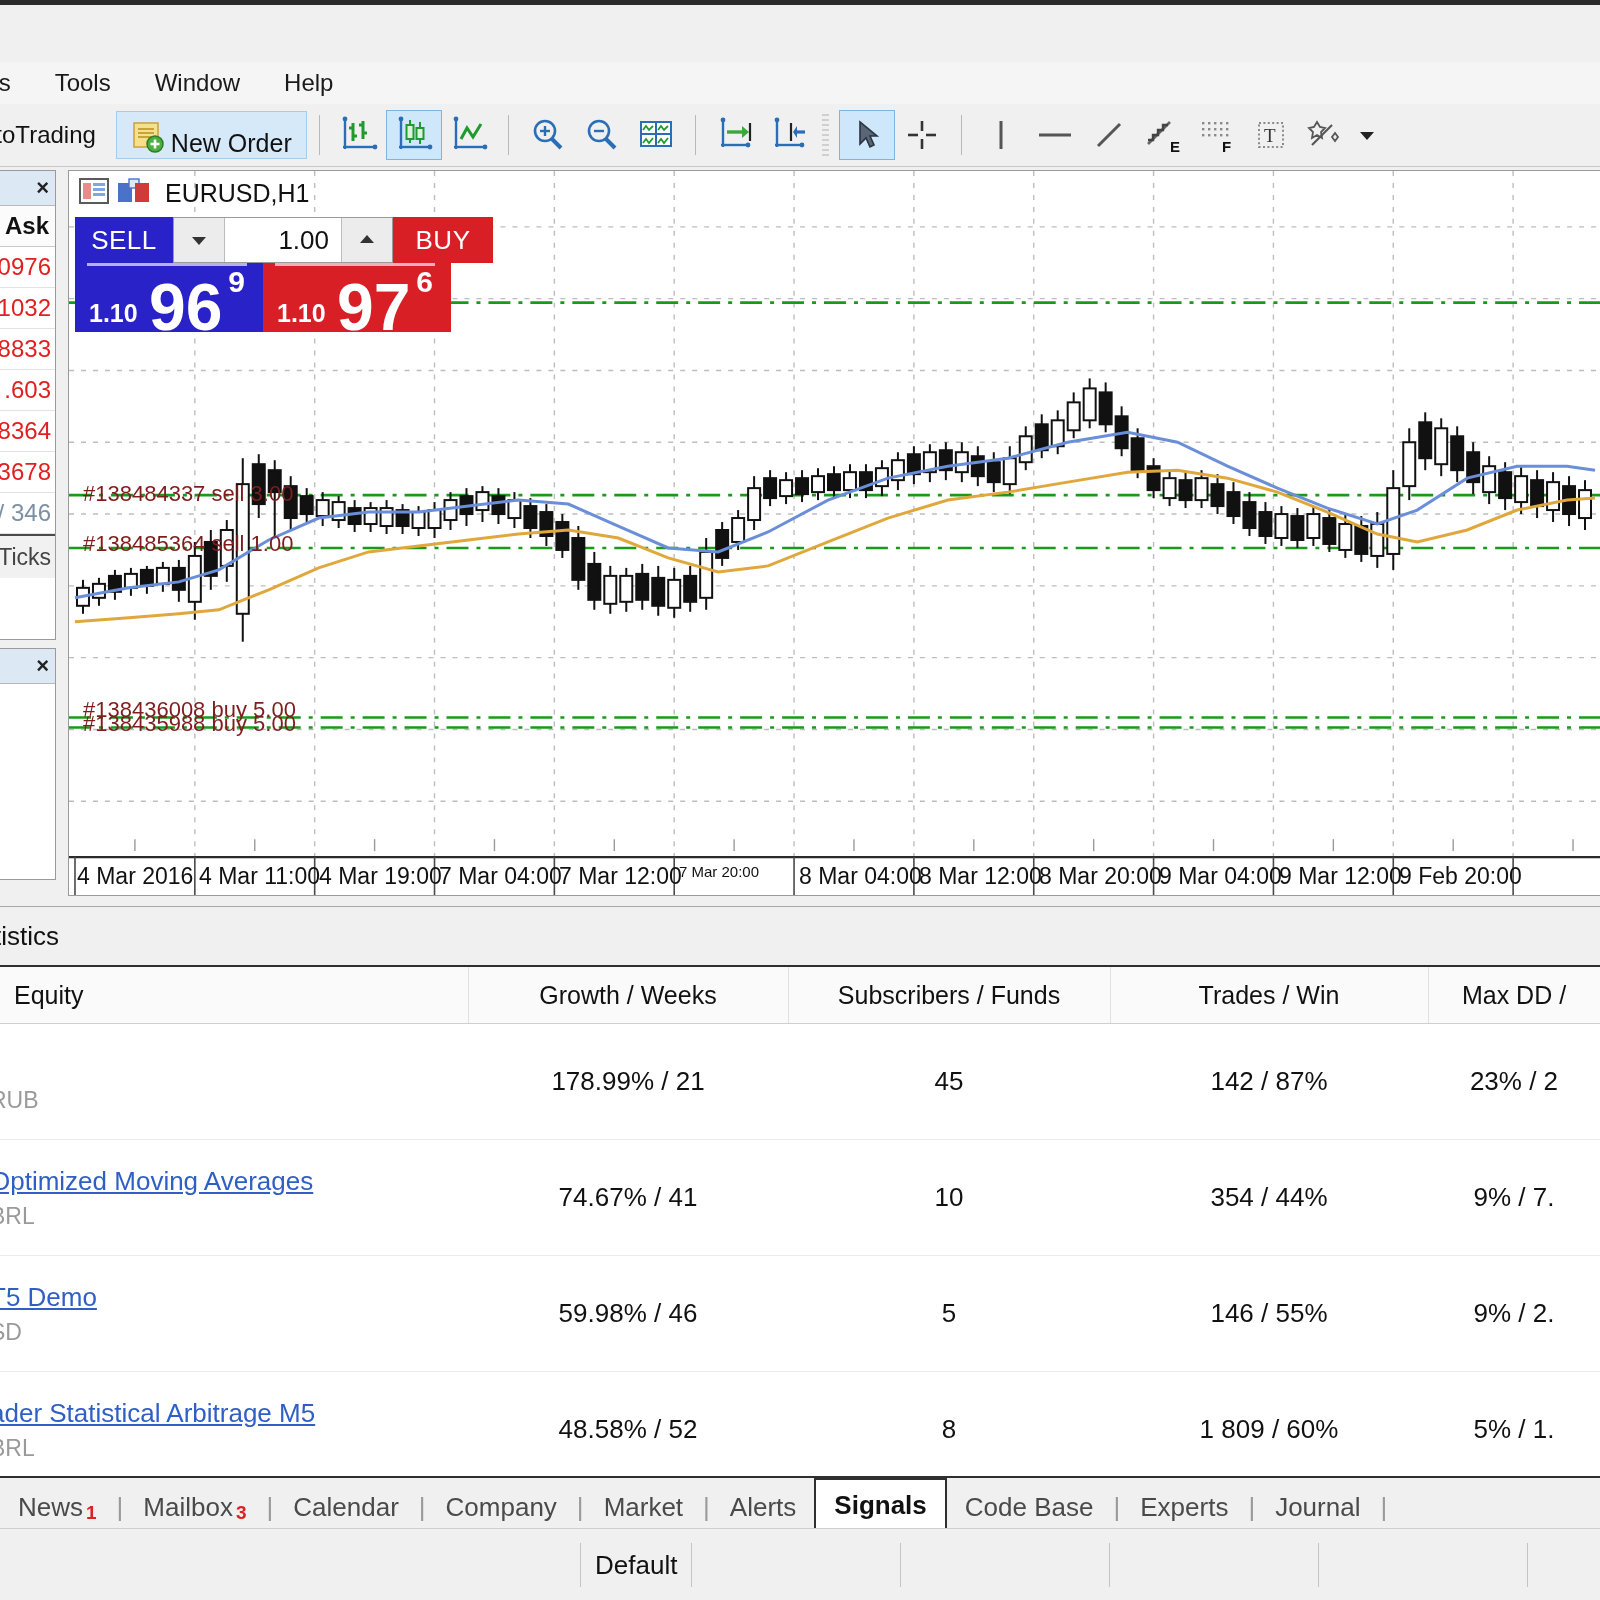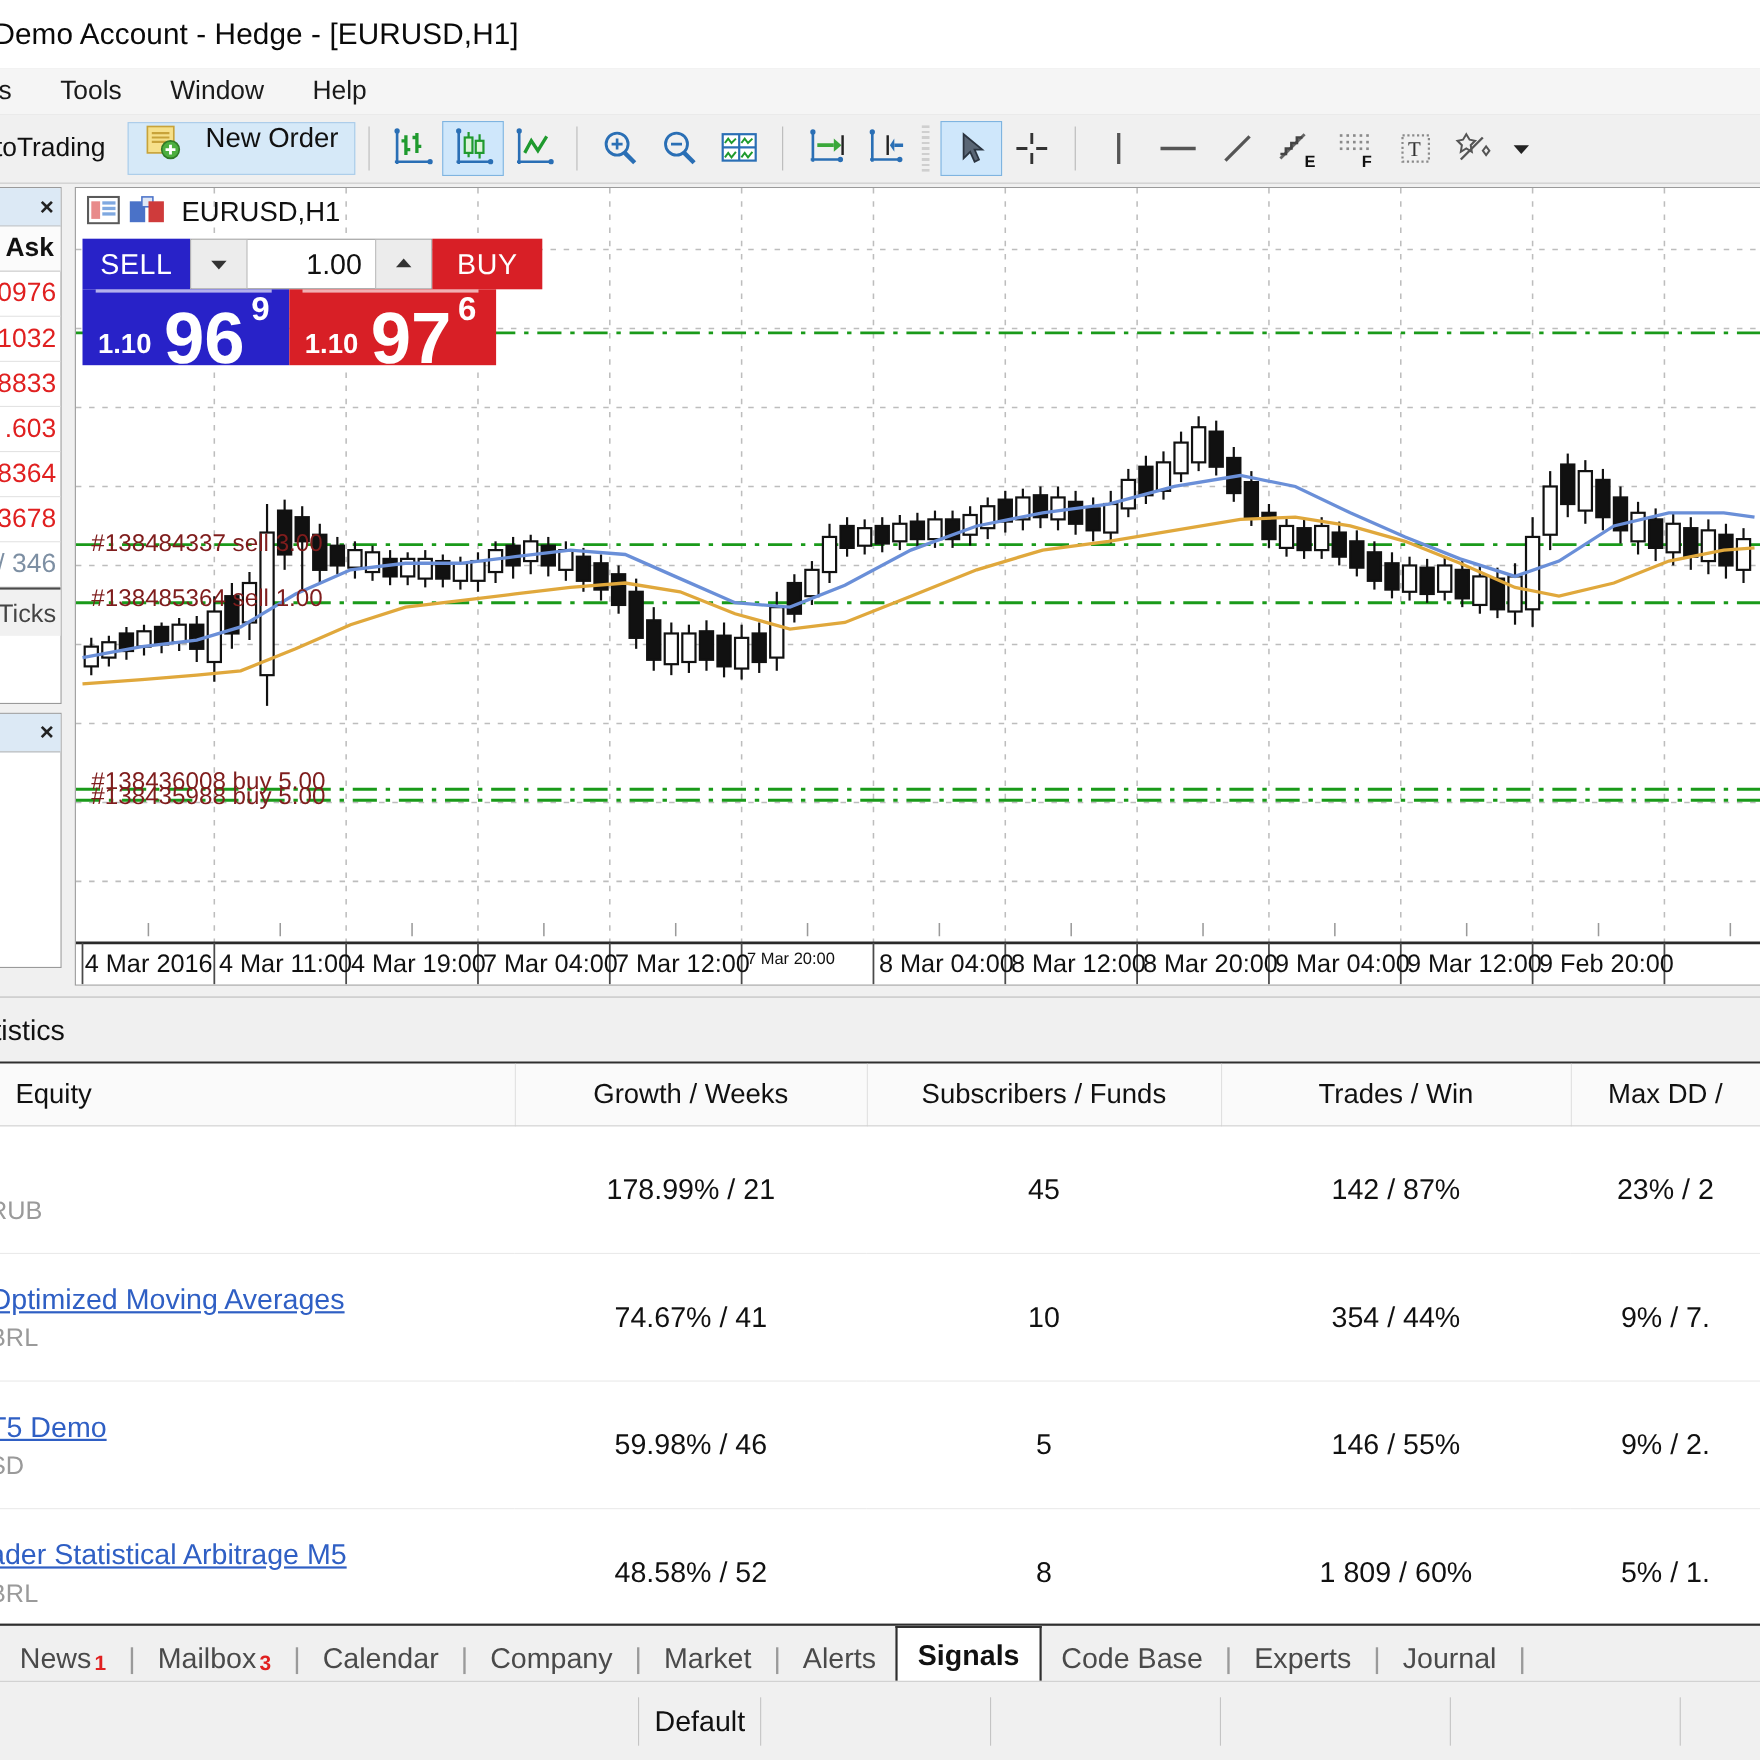--- a/index.html
+++ b/index.html
@@ -50,21 +50,21 @@
     position: absolute; left: 0; top: 104px; width: 1600px; height: 62px;
     background: #f0f0f0;
     border-bottom: 1px solid #c8c8c8;
     display: flex; align-items: center;
   }
   .tb-autotrading {
     font-size: 24px; color: #111; white-space: nowrap; margin-left: -18px;
     padding-right: 12px;
   }
   .tb-neworder {
-    display: flex; align-items: flex-start; gap: 22px;
+    display: flex; align-items: flex-end; gap: 6px;
     height: 46px; padding: 0 14px;
     background: #d6e9f8; border: 1px solid #a8cbe8;
     margin-left: 8px;
   }
   .tb-neworder-label { font-size: 25px; color: #111; white-space: nowrap; }
   .tb-sep {
     width: 1px; height: 40px; background: #b9b9b9; margin: 0 12px; flex: none;
   }
   .tb-grip {
     width: 7px; height: 42px; margin: 0 10px 0 6px; flex: none;
@@ -240,23 +240,20 @@
   .sb-cell { height: 44px; display:flex; align-items:center; border-right: 1px solid #c4c4c4; padding: 0 14px; }
   .sb-cell span { font-size: 26px; color: #111; }
   .sb-spacer { width: 580px; border-right: 1px solid #c4c4c4; height:44px; }
 </style>
 </head>
 <body>
 
 <div id="app">
 
   <div class="title-strip-top"></div>
-  <div class="titlebar">
-    <div class="titlebar-text">Demo Account - Hedge - [EURUSD,H1]</div>
-  </div>
 
   <div class="menubar">
     <div class="menu-item">ts</div>
     <div class="menu-item">Tools</div>
     <div class="menu-item">Window</div>
     <div class="menu-item">Help</div>
   </div>
 
   <div class="toolbar">
 

